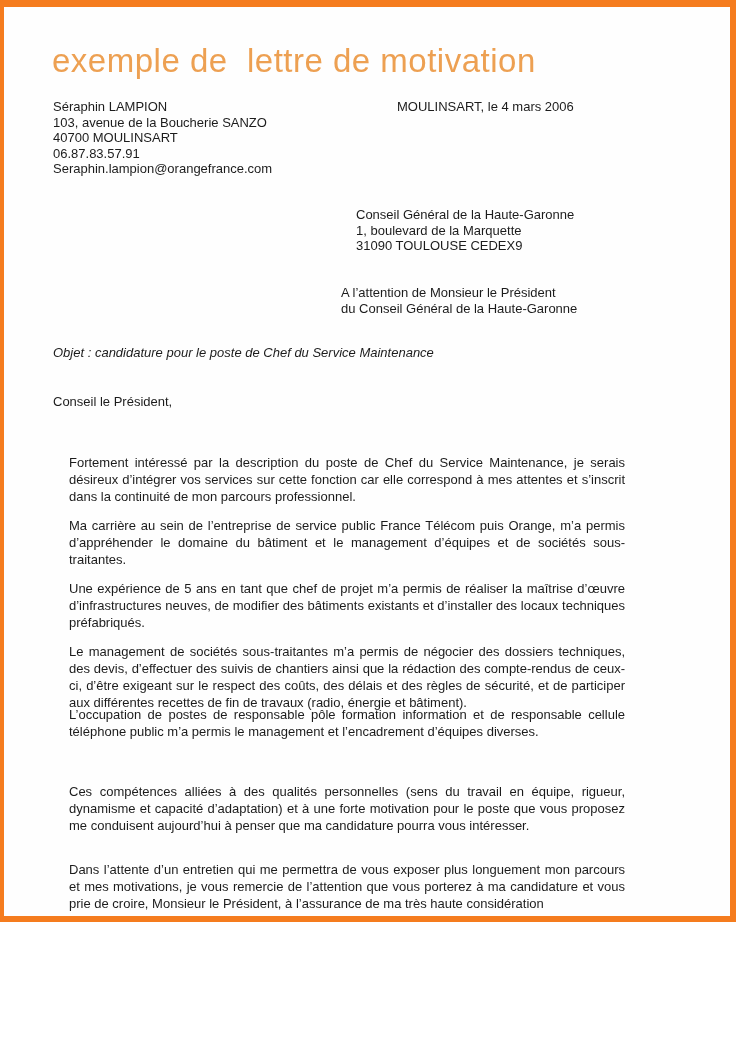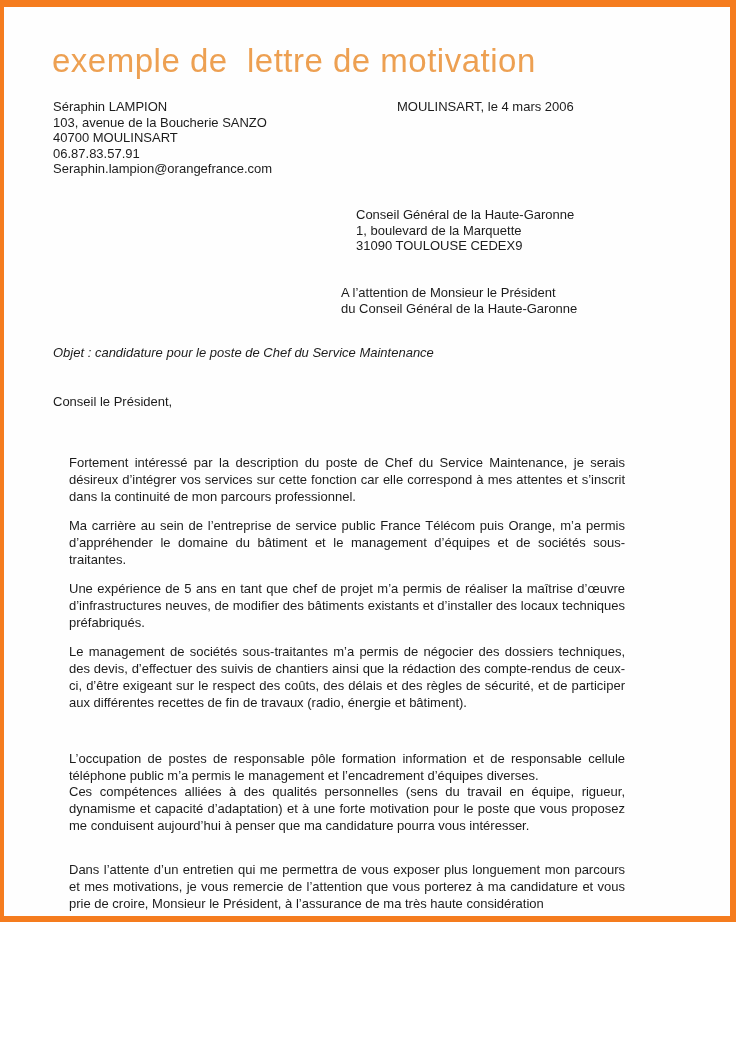--- a/index.html
+++ b/index.html
@@ -29,21 +29,21 @@
   .recipient { left:356px; top:207px; }
   .attention { left:341px; top:285px; }
   .subject   { left:53px;  top:345px;font-style:italic; }
   .salutation{ left:53px;  top:394px; }
 
   .para {
     position:absolute; left:53px; width:556px; margin:16px;
     font-size:13px; line-height:17px; text-align:justify;
   }
   .p1{top:438px} .p2{top:501px} .p3{top:564px} .p4{top:627px}
-  .p5{top:734px} .p6{top:767px} .p7{top:845px}
+  .p5{top:690px} .p6{top:767px} .p7{top:845px}
 
   .signature {
     position:absolute; left:53px; top:933px; width:556px;
     box-sizing:border-box; padding-right:10px;
     font-size:13px; text-align:right;
   }
   .pagenum {
     position:absolute; left:684px; top:969px;
     font-size:13px; letter-spacing:2px; color:#be185d;
   }

